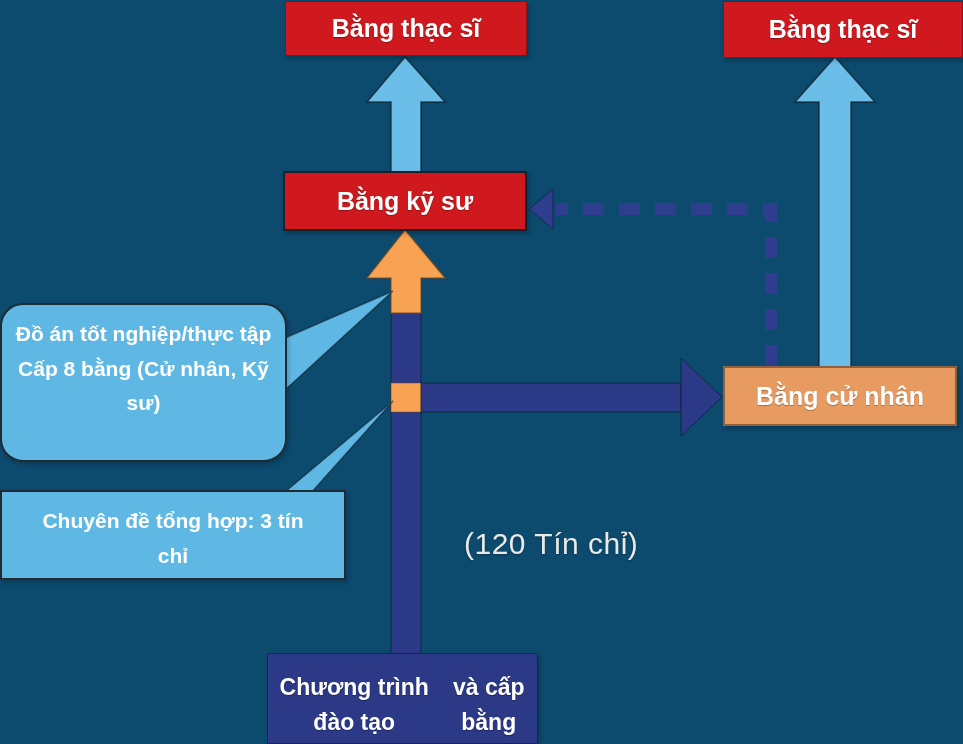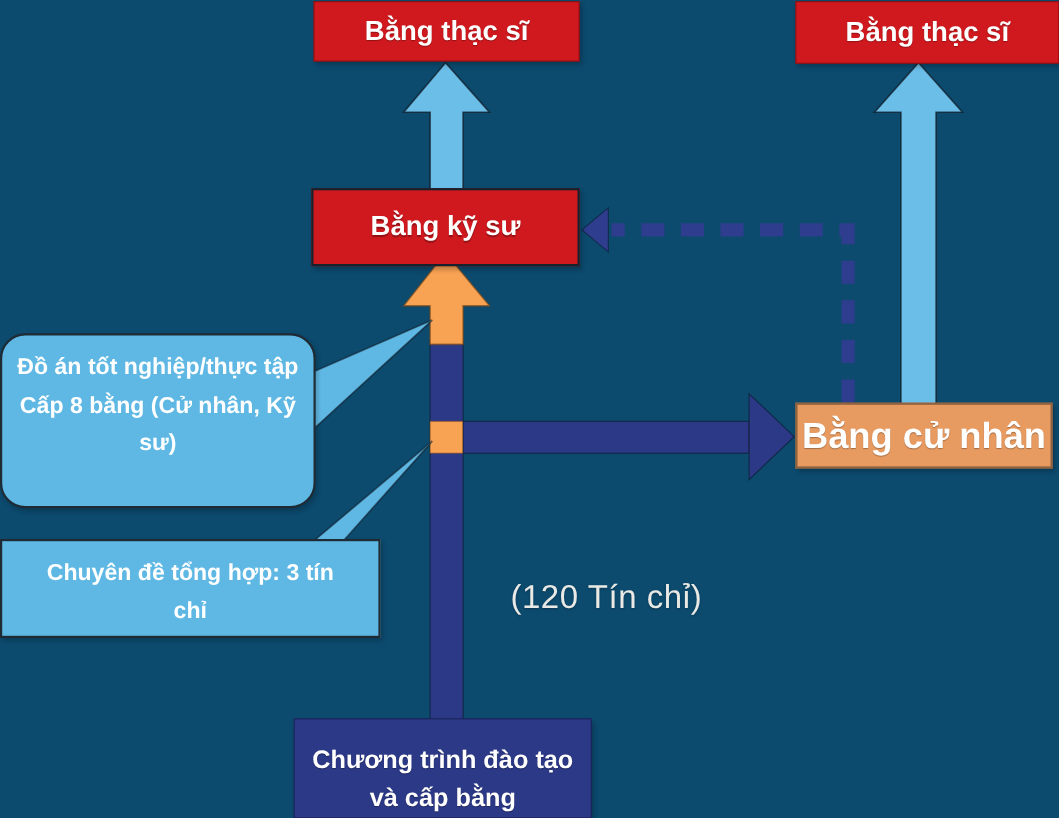--- a/index.html
+++ b/index.html
@@ -11,42 +11,42 @@
   .layer{position:absolute;left:0;top:0;z-index:1;}
   .node{
     position:absolute;z-index:2;box-sizing:border-box;
     display:flex;align-items:center;justify-content:center;
     text-align:center;color:#fff;font-weight:bold;
     text-shadow:0 1px 1px rgba(0,0,0,0.30);
     box-shadow:2px 3px 4px rgba(0,0,0,0.22);
   }
   .node.red{background:#CF191E;border:1px solid rgba(90,8,10,0.55);font-size:25px;}
   .node.red.engineer{border:2px solid #16212C;}
-  .node.orange{background:#E89B61;border:2px solid rgba(70,50,35,0.55);font-size:33px;}
+  .node.orange{background:#E89B61;border:2px solid rgba(70,50,35,0.55);font-size:25px;}
   .node.navy{
     background:#2C3987;border:1px solid rgba(8,14,40,0.5);
-    font-size:23px;flex-direction:column;line-height:35px;
-    align-items:center;justify-content:flex-end;padding-top:13px;
+    font-size:23px;flex-direction:row;line-height:35px;
+    align-items:center;justify-content:center;padding-top:13px;
   }
   .callout{
     position:absolute;z-index:2;box-sizing:border-box;
     background:#5FB8E4;border:2px solid #1E2B35;
     color:#fff;font-weight:bold;font-size:21px;line-height:34.5px;
     text-align:center;padding-top:12px;
     box-shadow:2px 3px 4px rgba(0,0,0,0.18);
   }
   .credits{
     position:absolute;z-index:2;color:#E9EAE6;font-size:30px;
     font-weight:400;letter-spacing:0.5px;white-space:nowrap;
     text-shadow:0 1px 2px rgba(0,0,0,0.25);
   }
   
   #master-left  {left:285px;top:1px;  width:242px;height:55px;}
   #master-right {left:723px;top:1px;  width:240px;height:57px;}
-  #engineer     {left:283px;top:171px;width:244px;height:71px;}
+  #engineer     {left:283px;top:171px;width:244px;height:60px;}
   #bachelor     {left:723px;top:366px;width:234px;height:60px;}
   #program      {left:267px;top:653px;width:271px;height:91px;}
   #callout-thesis {left:0;top:303px;width:287px;height:159px;border-radius:23px;}
   #callout-seminar{left:0;top:490px;width:346px;height:90px;}
   #credits-180  {left:463px;top:247px;}
   #credits-120  {left:464px;top:527px;}
 </style>
 </head>
 <body>
 

